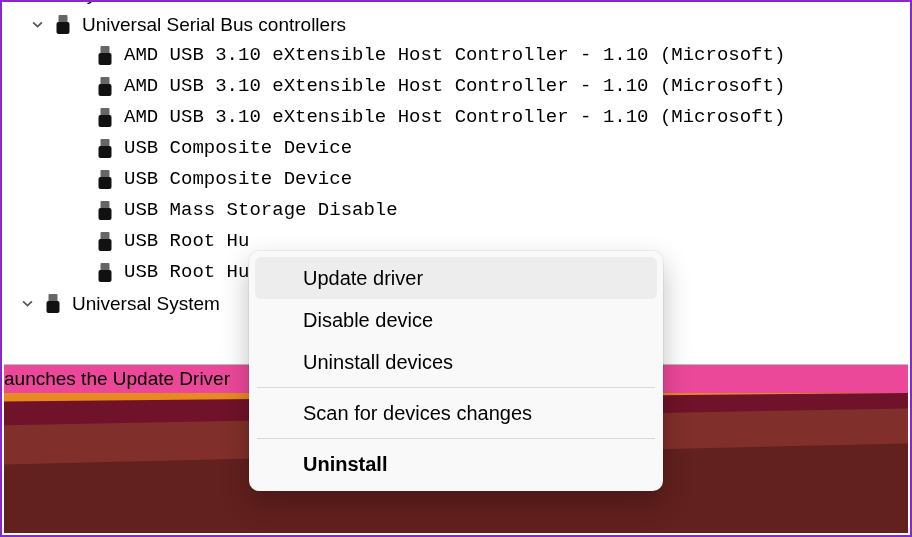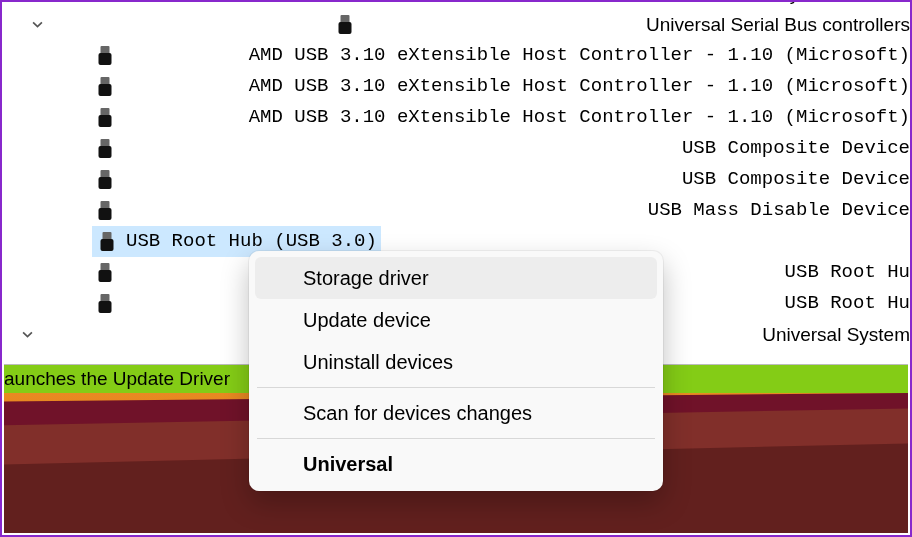--- a/index.html
+++ b/index.html
@@ -18,21 +18,20 @@
       color: #000;
       position: relative;
       z-index: 1;
     }
     .row {
       display: flex;
       align-items: center;
       height: 31px;
       line-height: 31px;
       white-space: nowrap;
-      justify-content: space-between;
     }
     .row.partial { margin-top: -24px; }
     .indent-1 { padding-left: 26px; }
     .indent-2 { padding-left: 90px; font-family: Liberation Mono, monospace; }
     .indent-partial0 { padding-left: 40px; }
     .indent-partial2 { padding-left: 16px; }
     .chevron {
       width: 18px;
       display: inline-flex;
       justify-content: center;
@@ -83,21 +82,21 @@
       align-items:center;
       height:100%;
       padding: 0 4px 0 2px;
     }
     .status-bar {
       position: absolute;
       left: 2px; right: 2px;
       top: 362px;
       height: 29px;
       border-top: 1px solid #bcbcbc;
-      background: #84cc16;
+      background: #ec4899;
       font-size: 19px;
       line-height: 28px;
       padding-left: 0;
       z-index: 1;
     }
     .desktop-bg {
       position: absolute;
       left:2px; right:2px; top: 391px; bottom:2px;
       z-index:0;
     }
@@ -185,31 +184,23 @@
   <div class="row indent-2">
     <span class="icon-slot">
         <span class="usb-plug"></span>
       </span>
     <span class="label">USB Composite Device</span>
   </div>
   <div class="row indent-2">
     <span class="icon-slot">
         <span class="usb-plug"></span>
       </span>
-    <span class="label">USB Mass Disable Device</span>
-  </div>
-
-  <div class="row indent-2">
-    <span class="label-wrap selected">
-      <span class="icon-slot">
-          <span class="usb-plug"></span>
-        </span>
-      <span class="label">USB Root Hub (USB 3.0)</span>
-    </span>
-  </div>
+    <span class="label">USB Mass Storage Disable</span>
+  </div>
+
 
   <div class="row indent-2">
     <span class="icon-slot">
         <span class="usb-plug"></span>
       </span>
     <span class="label">USB Root Hu</span>
   </div>
   <div class="row indent-2">
     <span class="icon-slot">
         <span class="usb-plug"></span>
@@ -237,29 +228,29 @@
 
 <div class="desktop-bg">
   <div class="bg1"></div>
     <div class="bg2"></div>
     <div class="bg3"></div>
     <div class="bg4"></div>
 </div>
 
 <div class="context-menu">
   <div class="menu-item hover">
-    <span>Storage driver</span>
+    <span>Update driver</span>
   </div>
   <div class="menu-item">
-    <span>Update device</span>
+    <span>Disable device</span>
   </div>
   <div class="menu-item">
     <span>Uninstall devices</span>
   </div>
   <div class="menu-sep"></div>
   <div class="menu-item">
     <span>Scan for devices changes</span>
   </div>
   <div class="menu-sep"></div>
   <div class="menu-item bold">
-    <span>Universal</span>
+    <span>Uninstall</span>
   </div>
 </div>
 
 </body></html>

